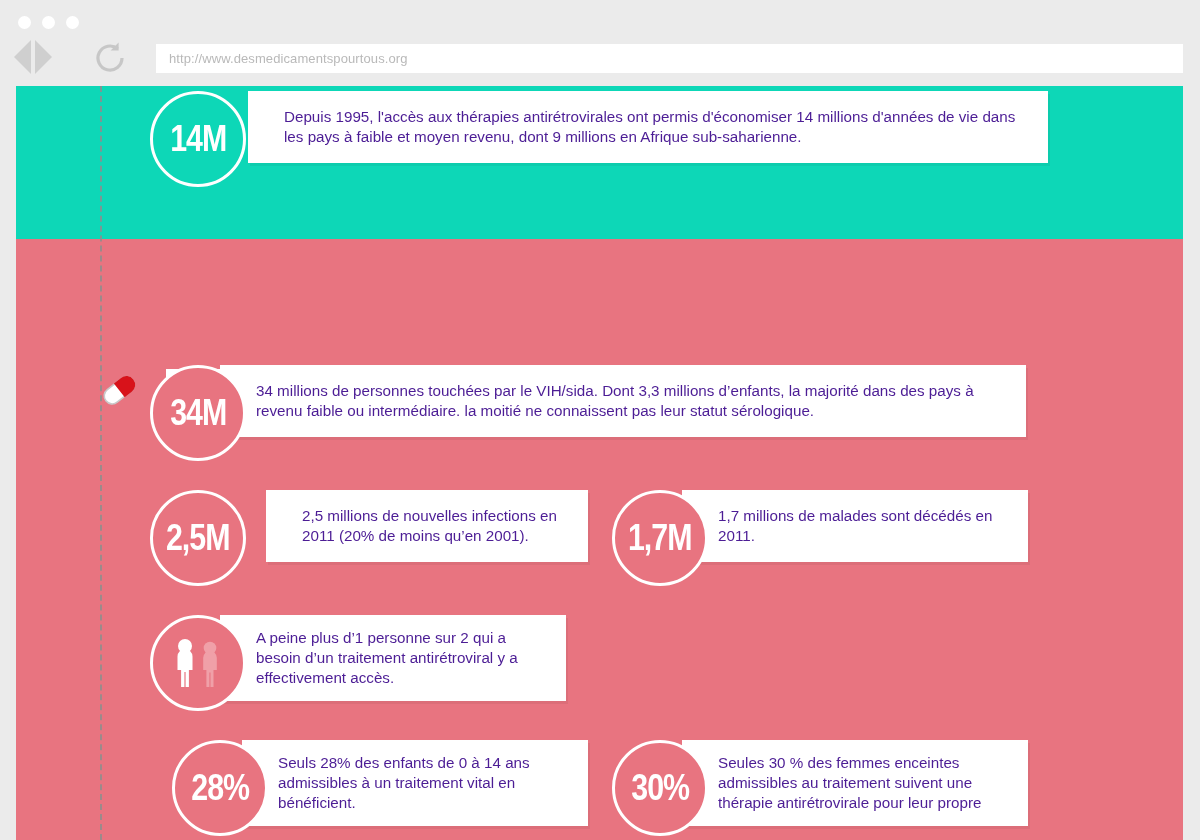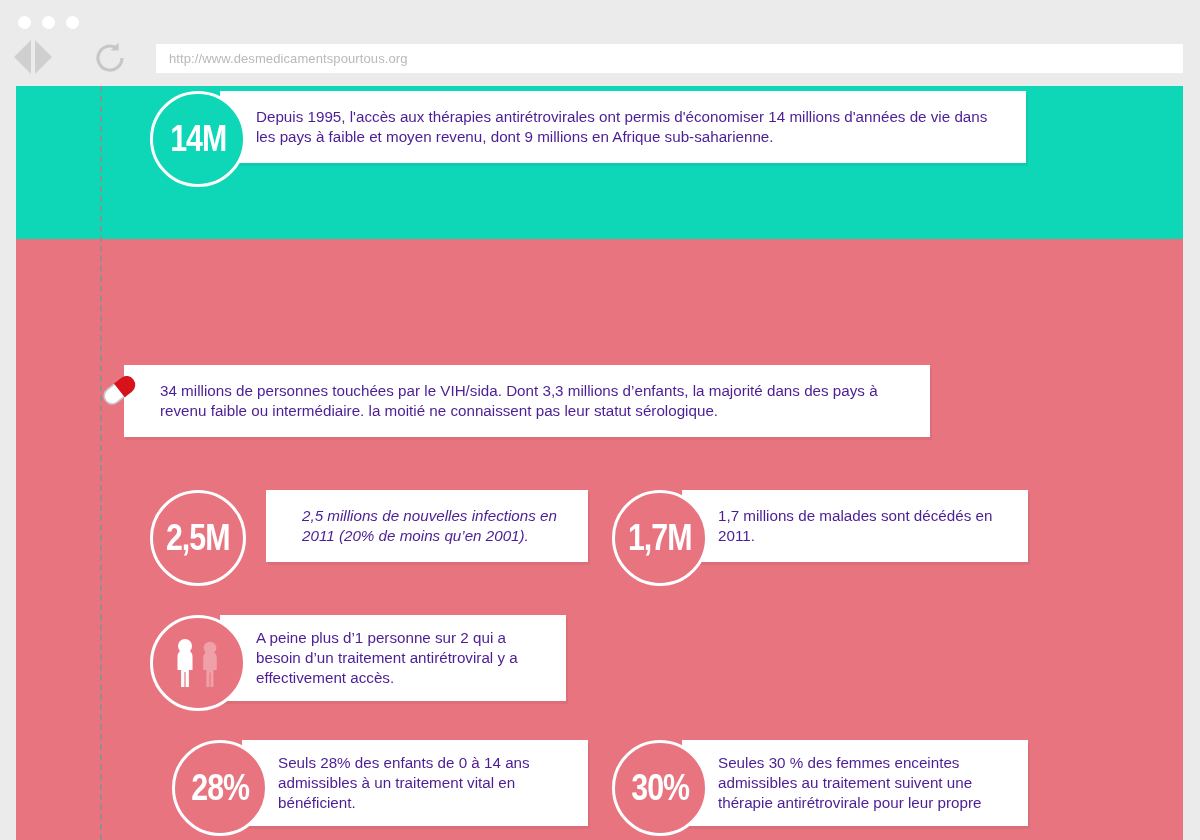--- a/index.html
+++ b/index.html
@@ -208,21 +208,21 @@
       <span class="urltext">http://www.desmedicamentspourtous.org</span>
     </div>
   </div>
 
   <div class="page">
 
     <div class="band-teal"></div>
     <div class="band-pink"></div>
     <div class="timeline"></div>
 
-    <div class="row" style="left:134px; top:5px; width:898px;">
+    <div class="row" style="left:134px; top:5px; width:898px;gap:28px;">
       <div class="circle teal">
         <span class="num">14M</span>
       </div>
       <div class="card" style="width:806px;">
         <p>Depuis 1995, l'accès aux thérapies antirétrovirales ont permis d'économiser 14 millions d'années de vie dans les pays à faible et moyen revenu, dont 9 millions en Afrique sub-saharienne.</p>
       </div>
     </div>
 
     <div class="pill">
       <svg width="42" height="42" viewBox="0 0 42 42">
@@ -231,30 +231,33 @@
           <path d="M21 12.7 H30 a8.8 8.8 0 0 1 0 17.6 H21 Z" fill="#d8121a"></path>
         </g>
       </svg>
     </div>
 
     <div class="banner">
       <span>MAIS PAS ASSEZ VITE...</span>
     </div>
 
     <div class="row" style="left:134px; top:279px; width:898px;">
+      <div class="circle pink">
+        <span class="num">34M</span>
+      </div>
       <div class="card" style="width:806px;">
         <p>34 millions de personnes touchées par le VIH/sida. Dont 3,3 millions d’enfants, la majorité dans des pays à revenu faible ou intermédiaire. la moitié ne connaissent pas leur statut sérologique.</p>
       </div>
     </div>
 
     <div class="row" style="left:134px; top:404px; width:438px;gap:46px;">
       <div class="circle pink">
         <span class="num">2,5M</span>
       </div>
-      <div class="card" style="width:346px;font-style:italic;">
+      <div class="card" style="width:346px;">
         <p>2,5 millions de nouvelles infections en 2011 (20% de moins qu’en 2001).</p>
       </div>
     </div>
 
     <div class="row" style="left:596px; top:404px; width:438px;">
       <div class="circle pink">
         <span class="num">1,7M</span>
       </div>
       <div class="card" style="width:346px;">
         <p>1,7 millions de malades sont décédés en 2011.</p>

